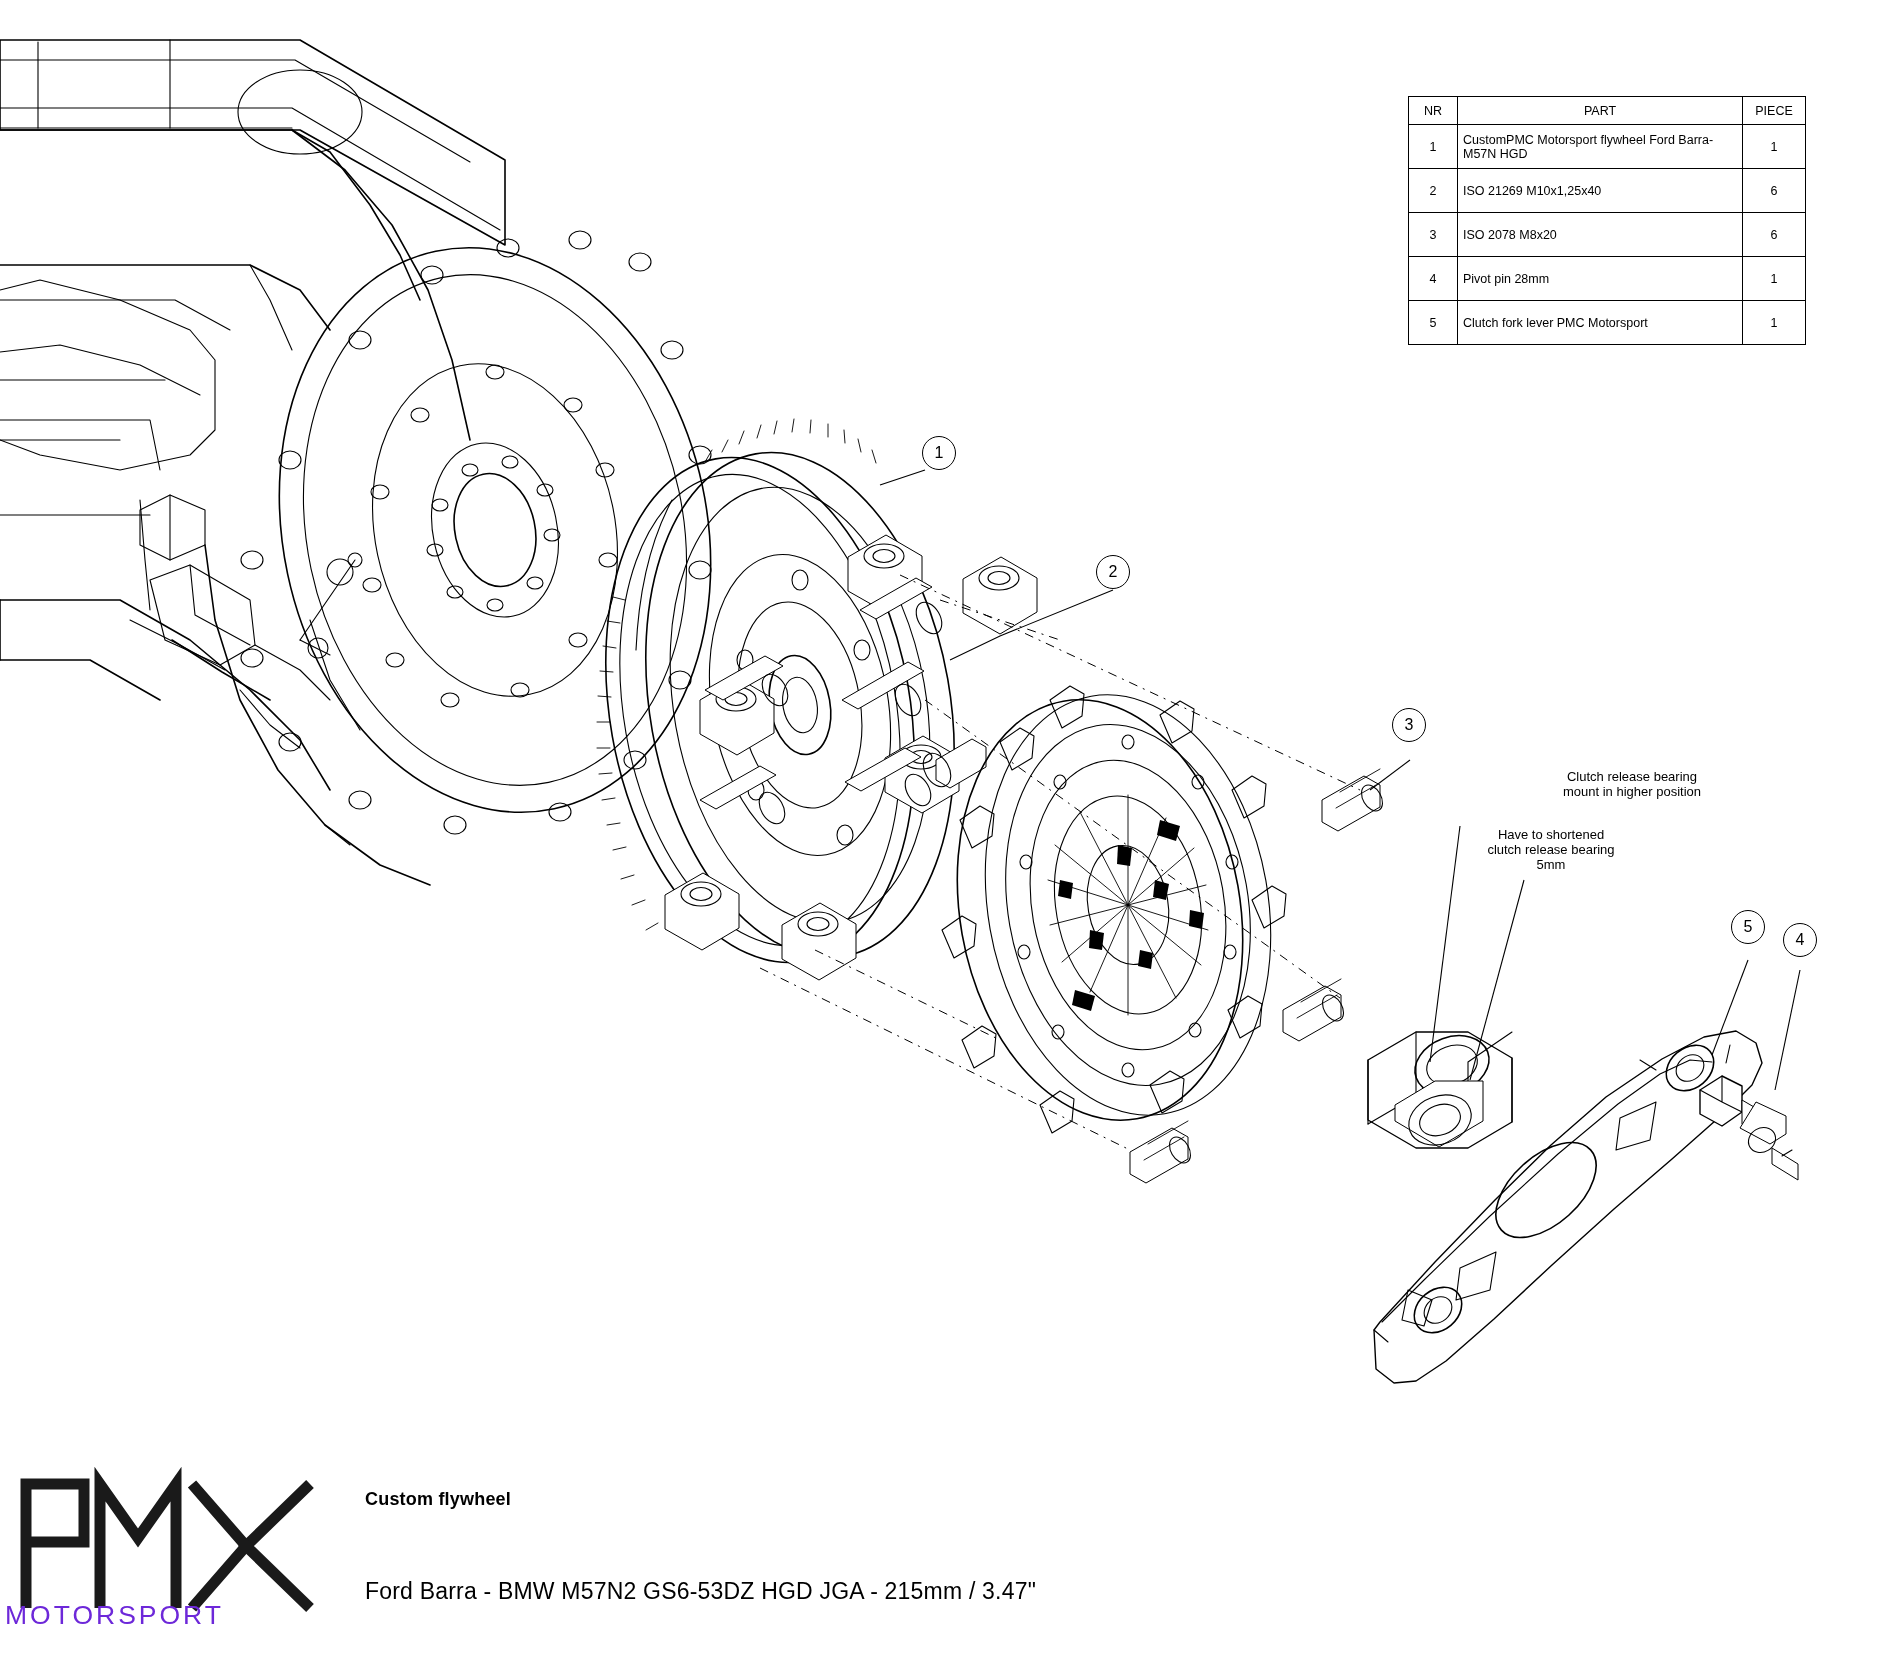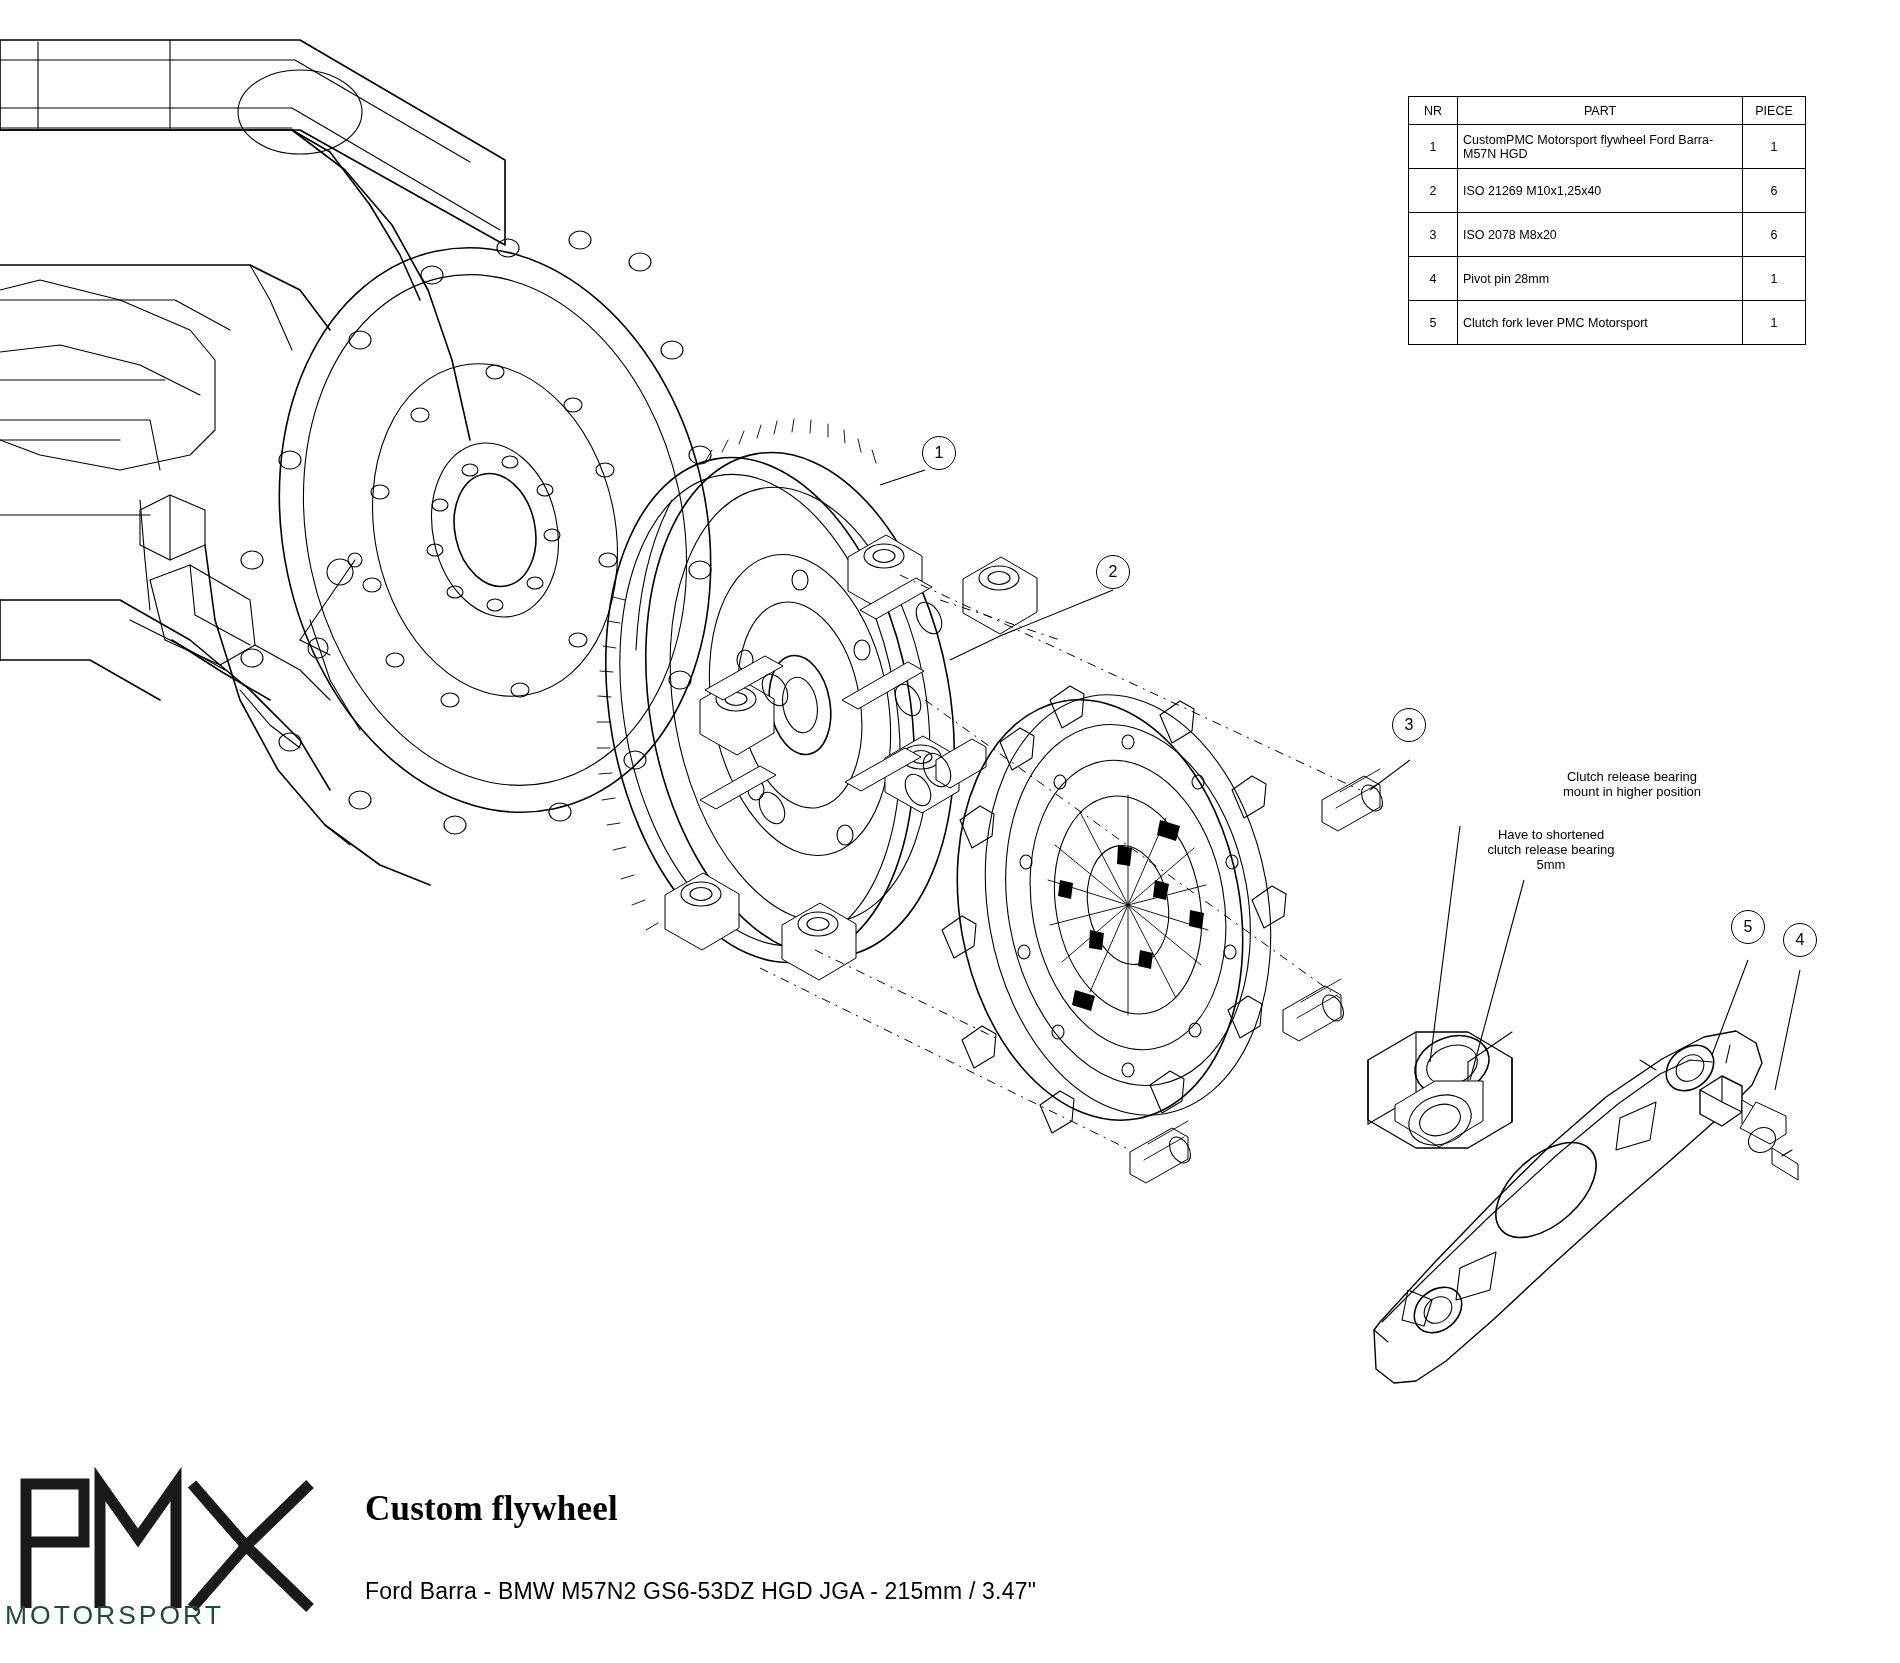--- a/index.html
+++ b/index.html
@@ -61,24 +61,23 @@
     justify-content: center;
     font-size: 16px;
     box-sizing: border-box;
   }
 
   
   .footer-title {
     position: absolute;
     left: 365px;
     top: 1489px;
-    font-size: 35px;
+    font-size: 18px;
     font-weight: bold;
     letter-spacing: 0.2px;
-    font-family: Liberation Serif, serif;
   }
   .footer-sub {
     position: absolute;
     left: 365px;
     top: 1578px;
     font-size: 23px;
     letter-spacing: 0.2px;
   }
   .logo-wrap {
     position: absolute;
@@ -86,21 +85,21 @@
     top: 1458px;
     width: 310px;
     height: 175px;
   }
   .logo-text {
     position: absolute;
     left: 5px;
     top: 1600px;
     font-size: 26.5px;
     letter-spacing: 3.0px;
-    color: #14532d;
+    color: #6d28d9;
   }
 
   
   #drawing {
     position: absolute;
     left: 0; top: 0;
     width: 1900px;
     height: 1663px;
     pointer-events: none;
   }

